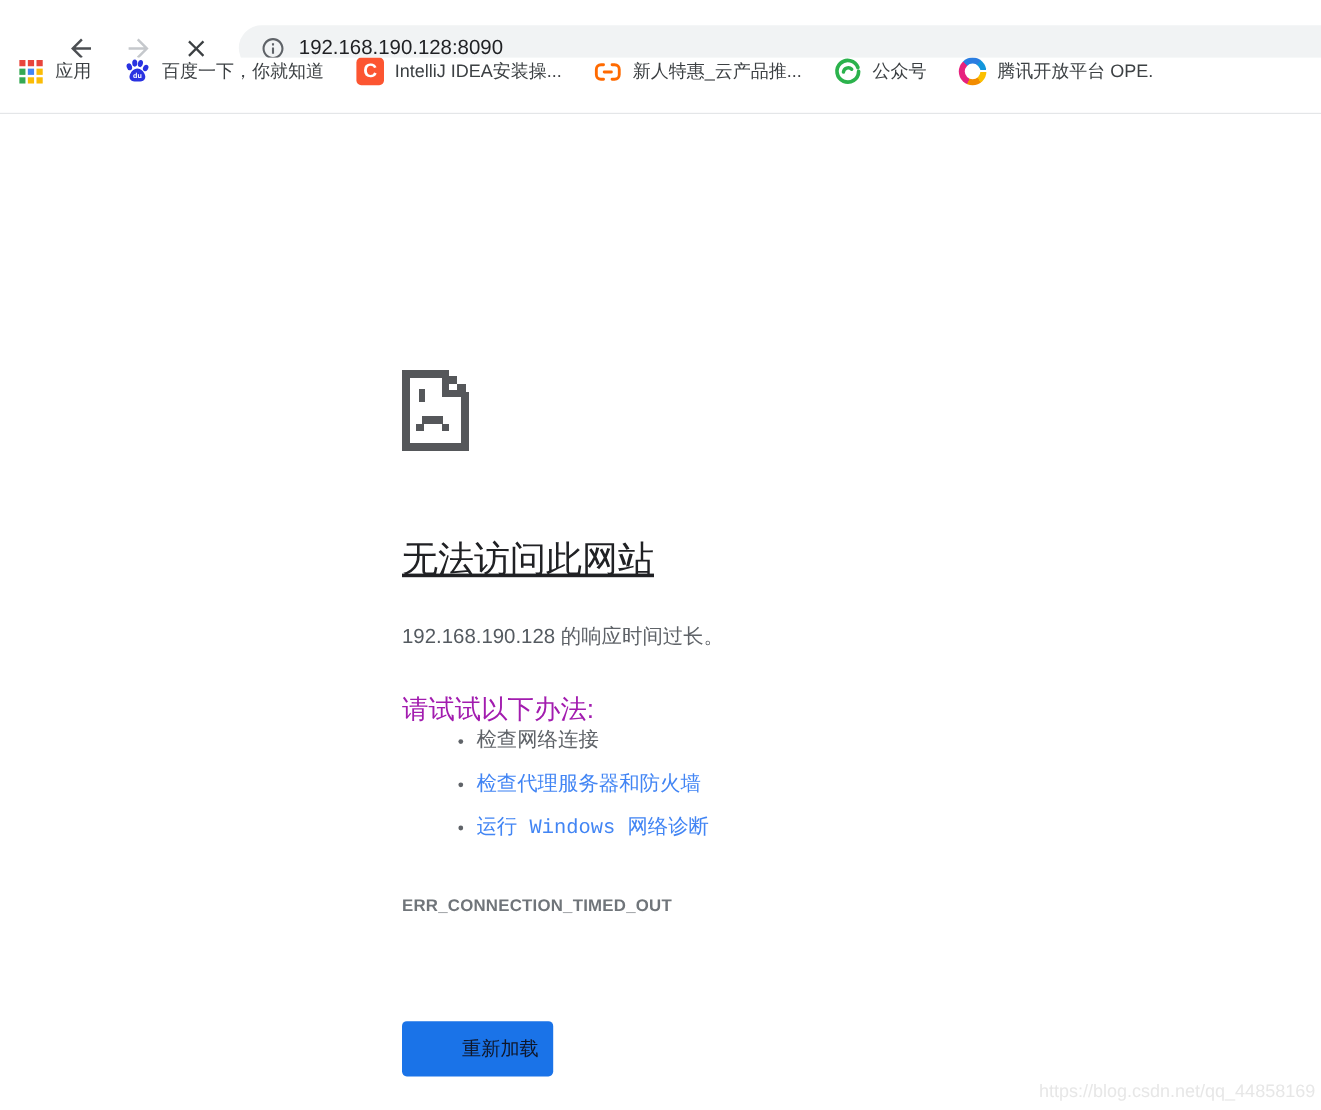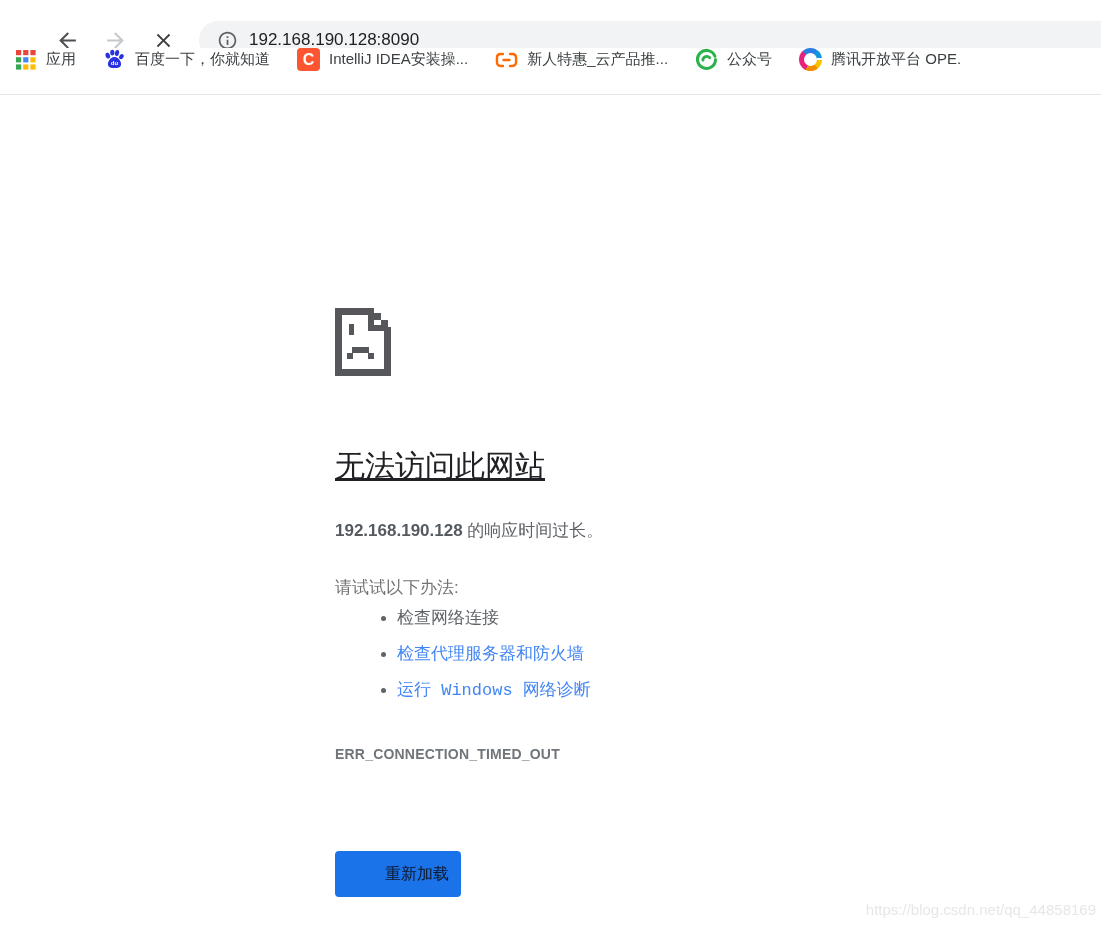--- a/index.html
+++ b/index.html
@@ -56,24 +56,24 @@
   
   .sad-icon { position:absolute; left:335px; top:308px; }
   .err-title {
     position:absolute; left:335px; top:446px; margin:0;
     font-size:30px; font-weight:400; color:#202124; white-space:nowrap;text-decoration:underline;
   }
   .err-subtitle {
     position:absolute; left:335px; top:519px; margin:0;
     font-size:17px; color:#5f6368; white-space:nowrap;
   }
-  .err-subtitle b { font-weight:bold; color:#545a60; }
+  .err-subtitle b { font-weight:normal; color:#545a60; }
   .suggest-heading {
     position:absolute; left:335px; top:576px; margin:0;
-    font-size:17px; color:#737373;
+    font-size:22px; color:#a21caf;
   }
   .suggest-list {
     position:absolute; left:335px; top:606px; margin:0; padding-left:62px;
     font-size:17px; color:#5f6368;
   }
   .suggest-list li { line-height:26px; margin-bottom:10px;font-family:Liberation Mono, monospace; }
   .suggest-list .link-text { color:#4285f4; cursor:pointer; }
   .err-code {
     position:absolute; left:335px; top:746px;
     font-size:14px; color:#70757a; letter-spacing:0.2px;font-weight:bold;

